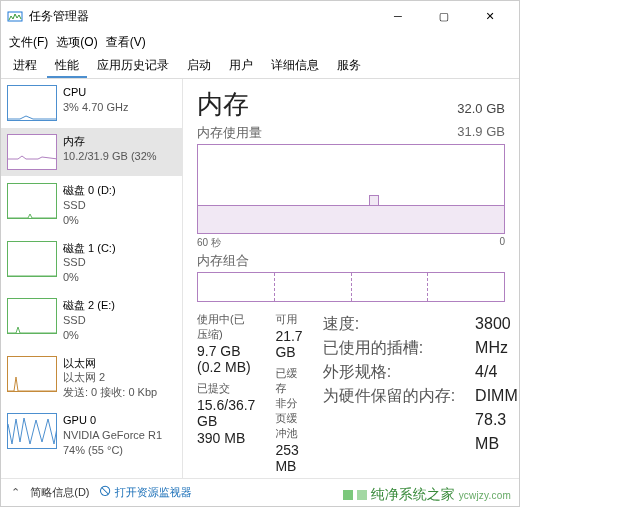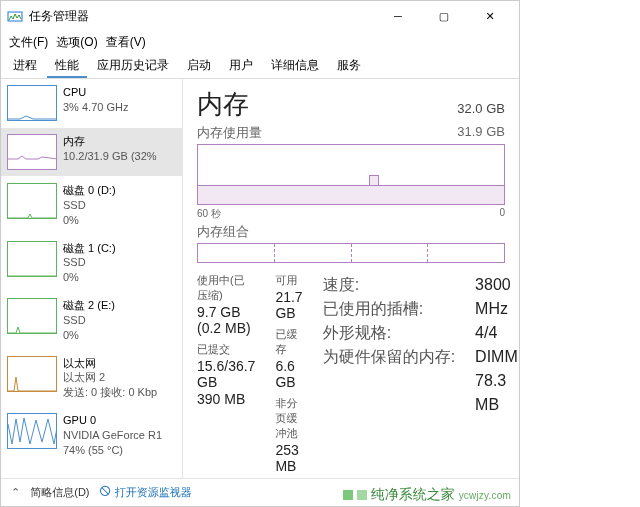--- a/index.html
+++ b/index.html
@@ -206,22 +206,21 @@
           <div>使用中(已压缩)</div>
           <div class="big">9.7 GB (0.2 MB)</div>
           <div style="margin-top:6px">已提交</div>
           <div class="big">15.6/36.7 GB</div>
           <div class="big">390 MB</div>
         </div>
         <div class="mcol" style="width:90px">
           <div>可用</div>
           <div class="big">21.7 GB</div>
           <div style="margin-top:6px">已缓存</div>
-          <div class="big">6.6 GB</div>
-          <div style="margin-top:6px">非分页缓冲池</div>
+          <div style="">非分页缓冲池</div>
           <div class="big">253 MB</div>
         </div>
         <div class="kcol">
           <div class="krow">
               <span class="kl">速度:</span>
             </div>
           <div class="krow">
               <span class="kl">已使用的插槽:</span>
             </div>
           <div class="krow">

